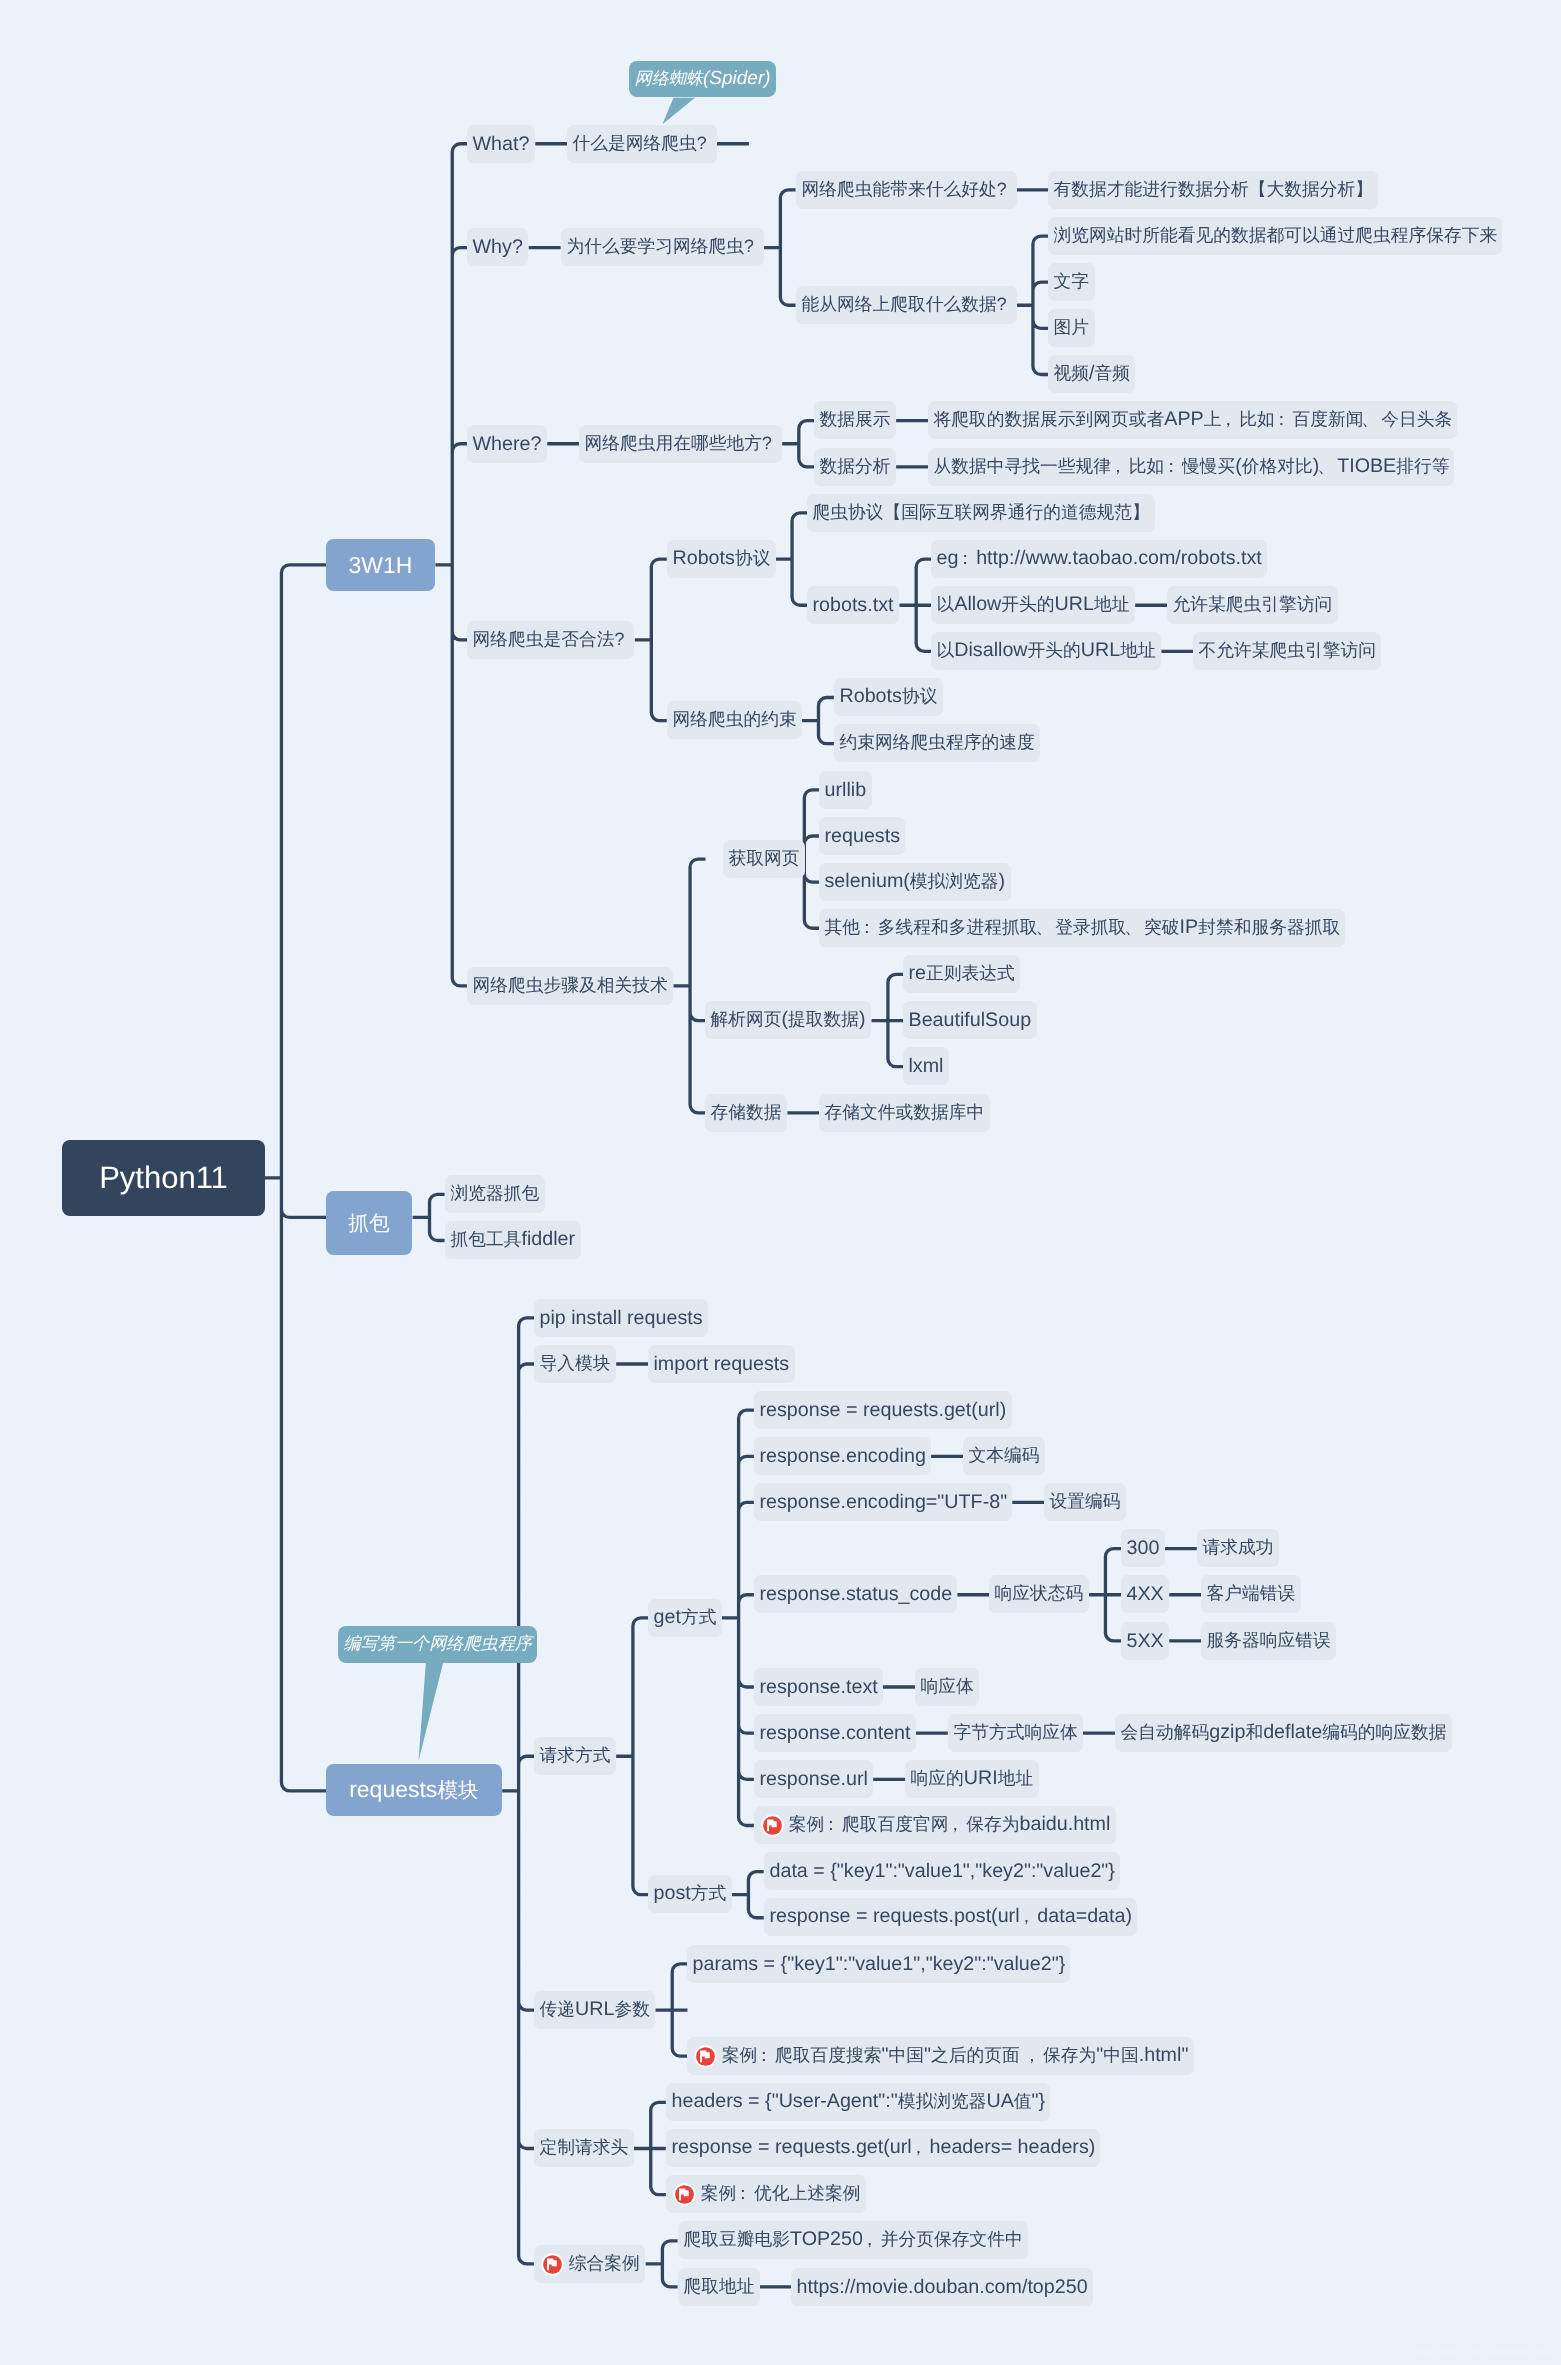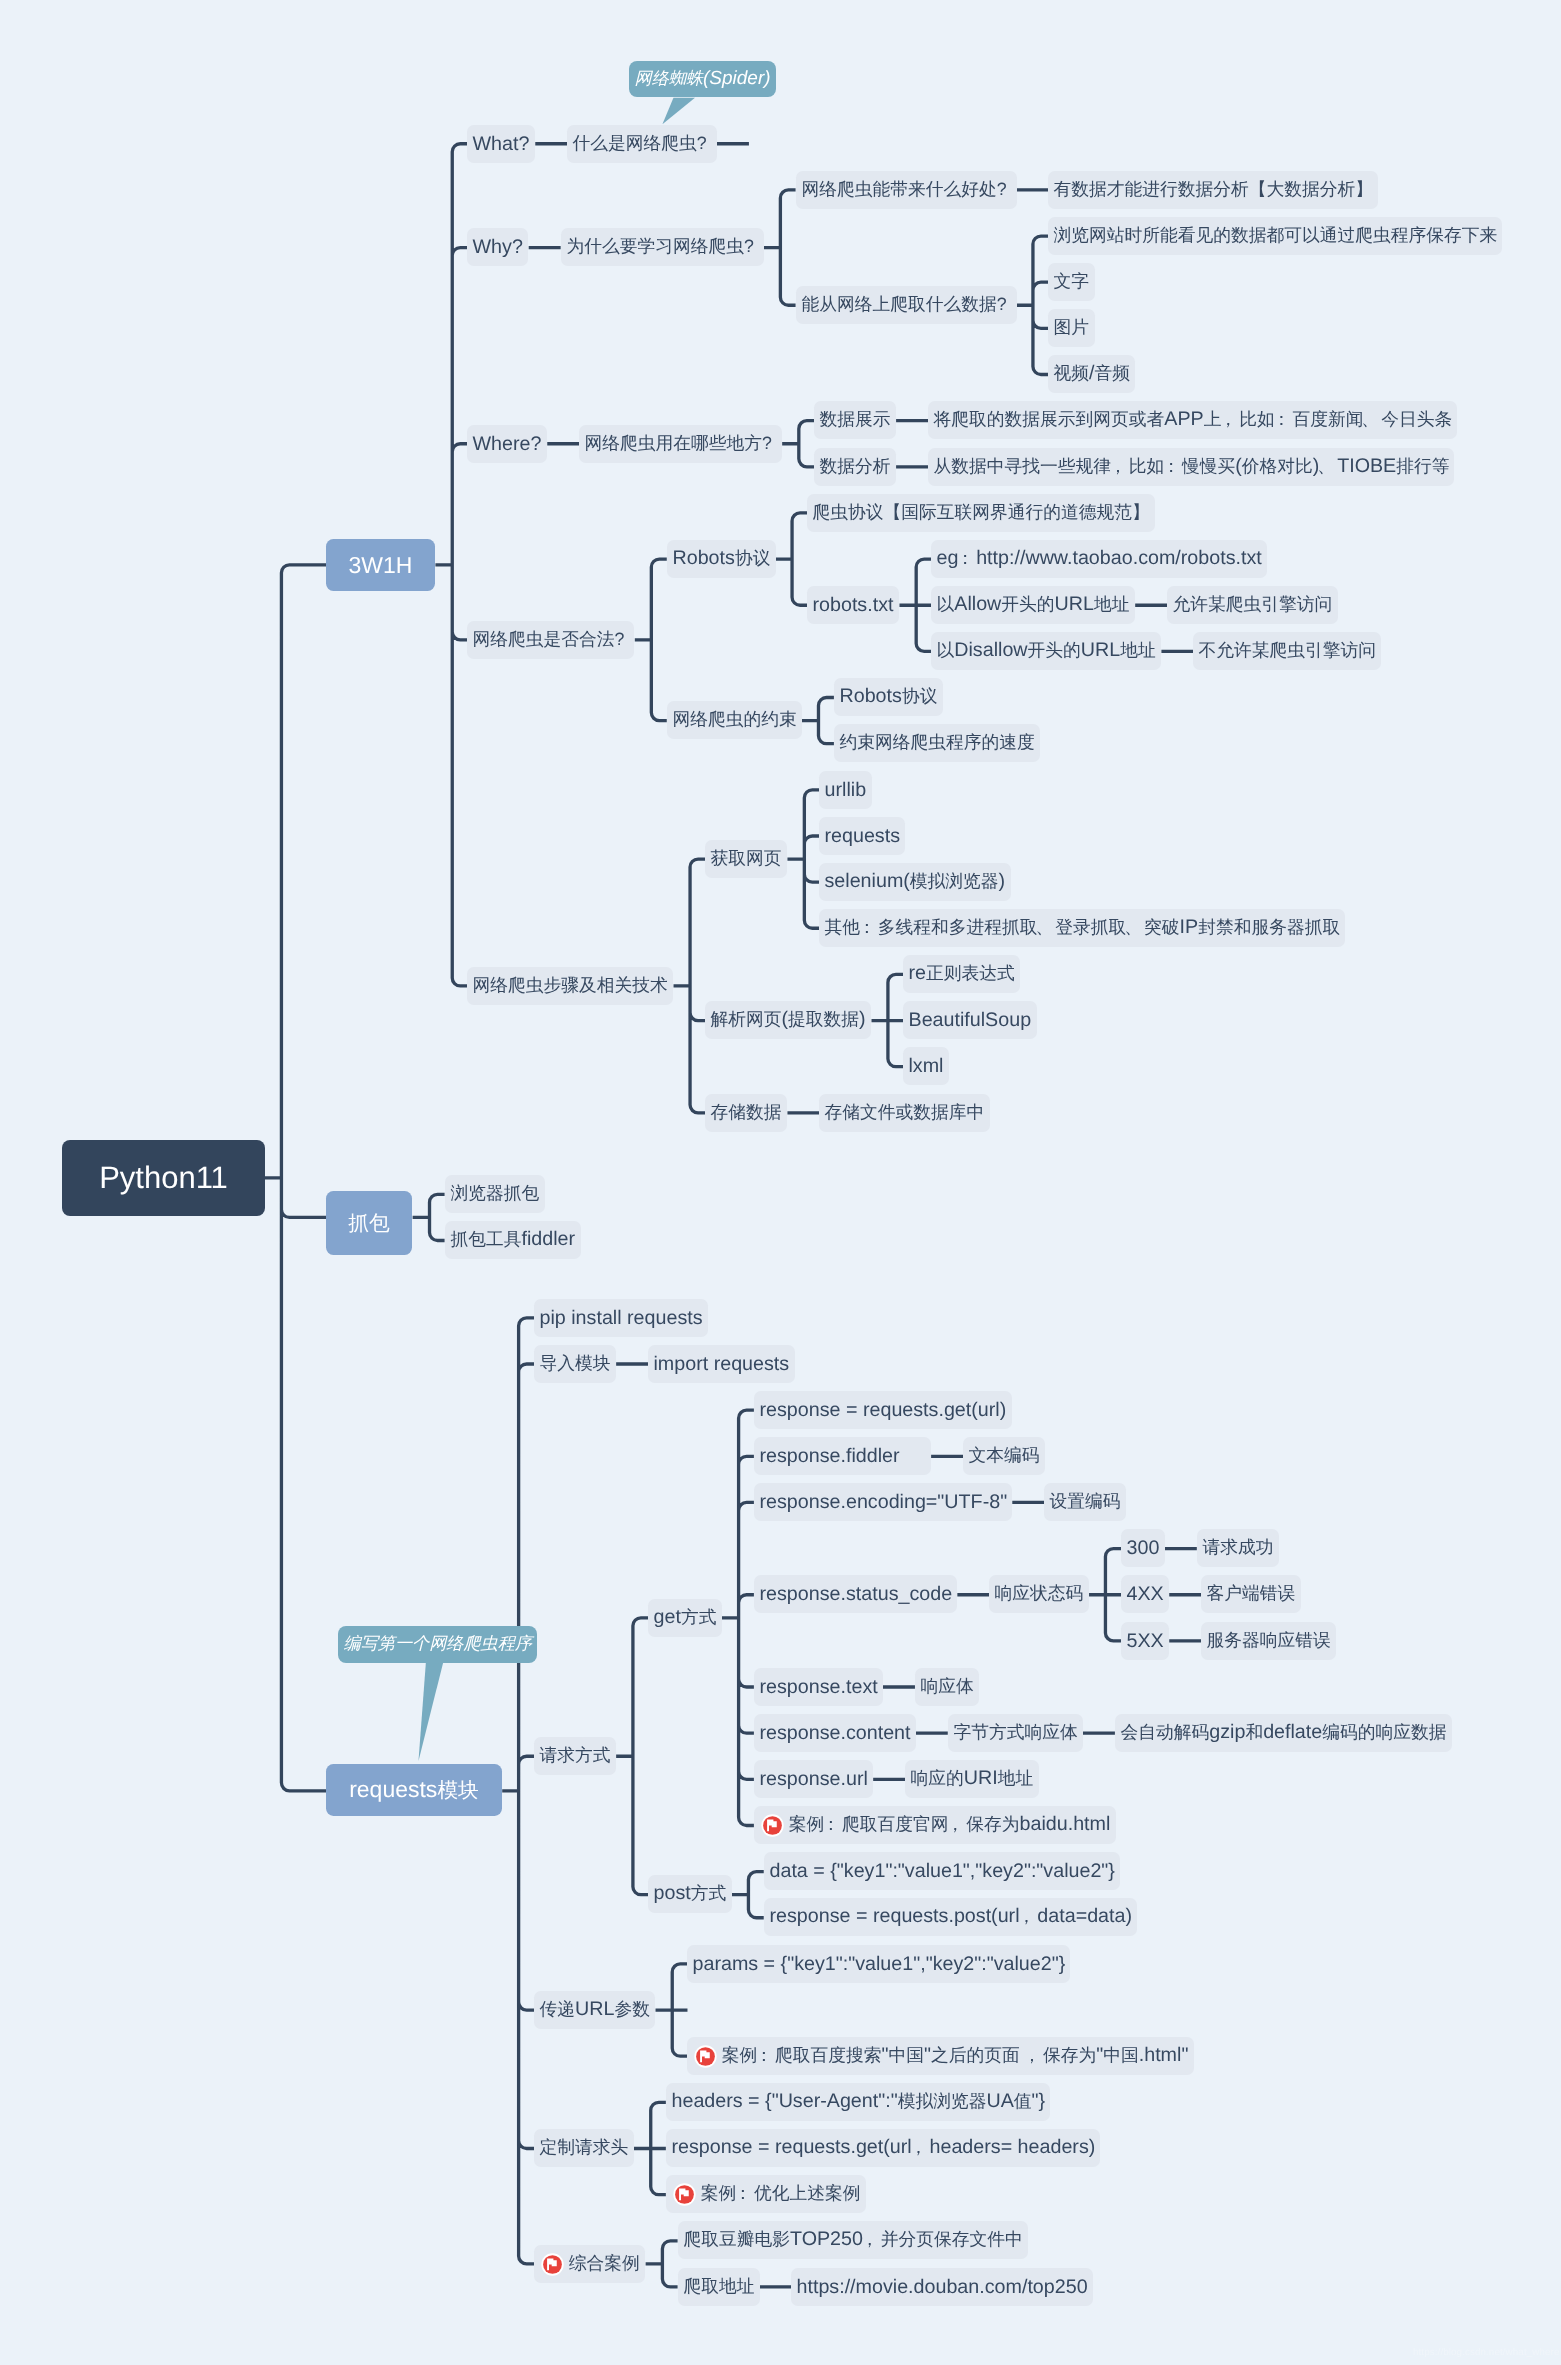--- a/index.html
+++ b/index.html
@@ -134,21 +134,21 @@
     </div>
     <div class="node leaf" style="left: 834px; top: 678px; width: 109px; height: 38px;">
       <span class="tx">Robots<span class="cjk">协议</span></span>
     </div>
     <div class="node leaf" style="left: 834px; top: 724px; width: 206px; height: 38px;">
       <span class="tx"><span class="cjk">约束网络爬虫程序的速度</span></span>
     </div>
     <div class="node leaf" style="left: 467px; top: 967px; width: 206px; height: 38px;">
       <span class="tx"><span class="cjk">网络爬虫步骤及相关技术</span></span>
     </div>
-    <div class="node leaf" style="left: 705px; top: 840px; width: 82px; height: 38px; font-family: Liberation Serif, serif;">
+    <div class="node leaf" style="left: 723px; top: 840px; width: 82px; height: 38px; font-family: Liberation Serif, serif;">
       <span class="tx"><span class="cjk">获取网页</span></span>
     </div>
     <div class="node leaf" style="left: 819px; top: 771px; width: 53px; height: 38px;">
       <span class="tx">urllib</span>
     </div>
     <div class="node leaf" style="left: 819px; top: 817px; width: 86px; height: 38px;">
       <span class="tx">requests</span>
     </div>
     <div class="node leaf" style="left: 819px; top: 863px; width: 192px; height: 38px;">
       <span class="tx">selenium(<span class="cjk">模拟浏览器</span>)</span>
@@ -198,21 +198,21 @@
     <div class="node leaf" style="left: 534px; top: 1737px; width: 82px; height: 38px;">
       <span class="tx"><span class="cjk">请求方式</span></span>
     </div>
     <div class="node leaf" style="left: 648px; top: 1599px; width: 74px; height: 38px;">
       <span class="tx">get<span class="cjk">方式</span></span>
     </div>
     <div class="node leaf" style="left: 754px; top: 1391px; width: 258px; height: 38px;">
       <span class="tx">response = requests.get(url)</span>
     </div>
     <div class="node leaf" style="left: 754px; top: 1437px; width: 177px; height: 38px;">
-      <span class="tx">response.fiddler</span>
+      <span class="tx">response.encoding</span>
     </div>
     <div class="node leaf" style="left: 963px; top: 1437px; width: 82px; height: 38px;">
       <span class="tx"><span class="cjk">文本编码</span></span>
     </div>
     <div class="node leaf" style="left: 754px; top: 1483px; width: 258px; height: 38px;">
       <span class="tx">response.encoding="UTF-8"</span>
     </div>
     <div class="node leaf" style="left: 1044px; top: 1483px; width: 82px; height: 38px;">
       <span class="tx"><span class="cjk">设置编码</span></span>
     </div>

